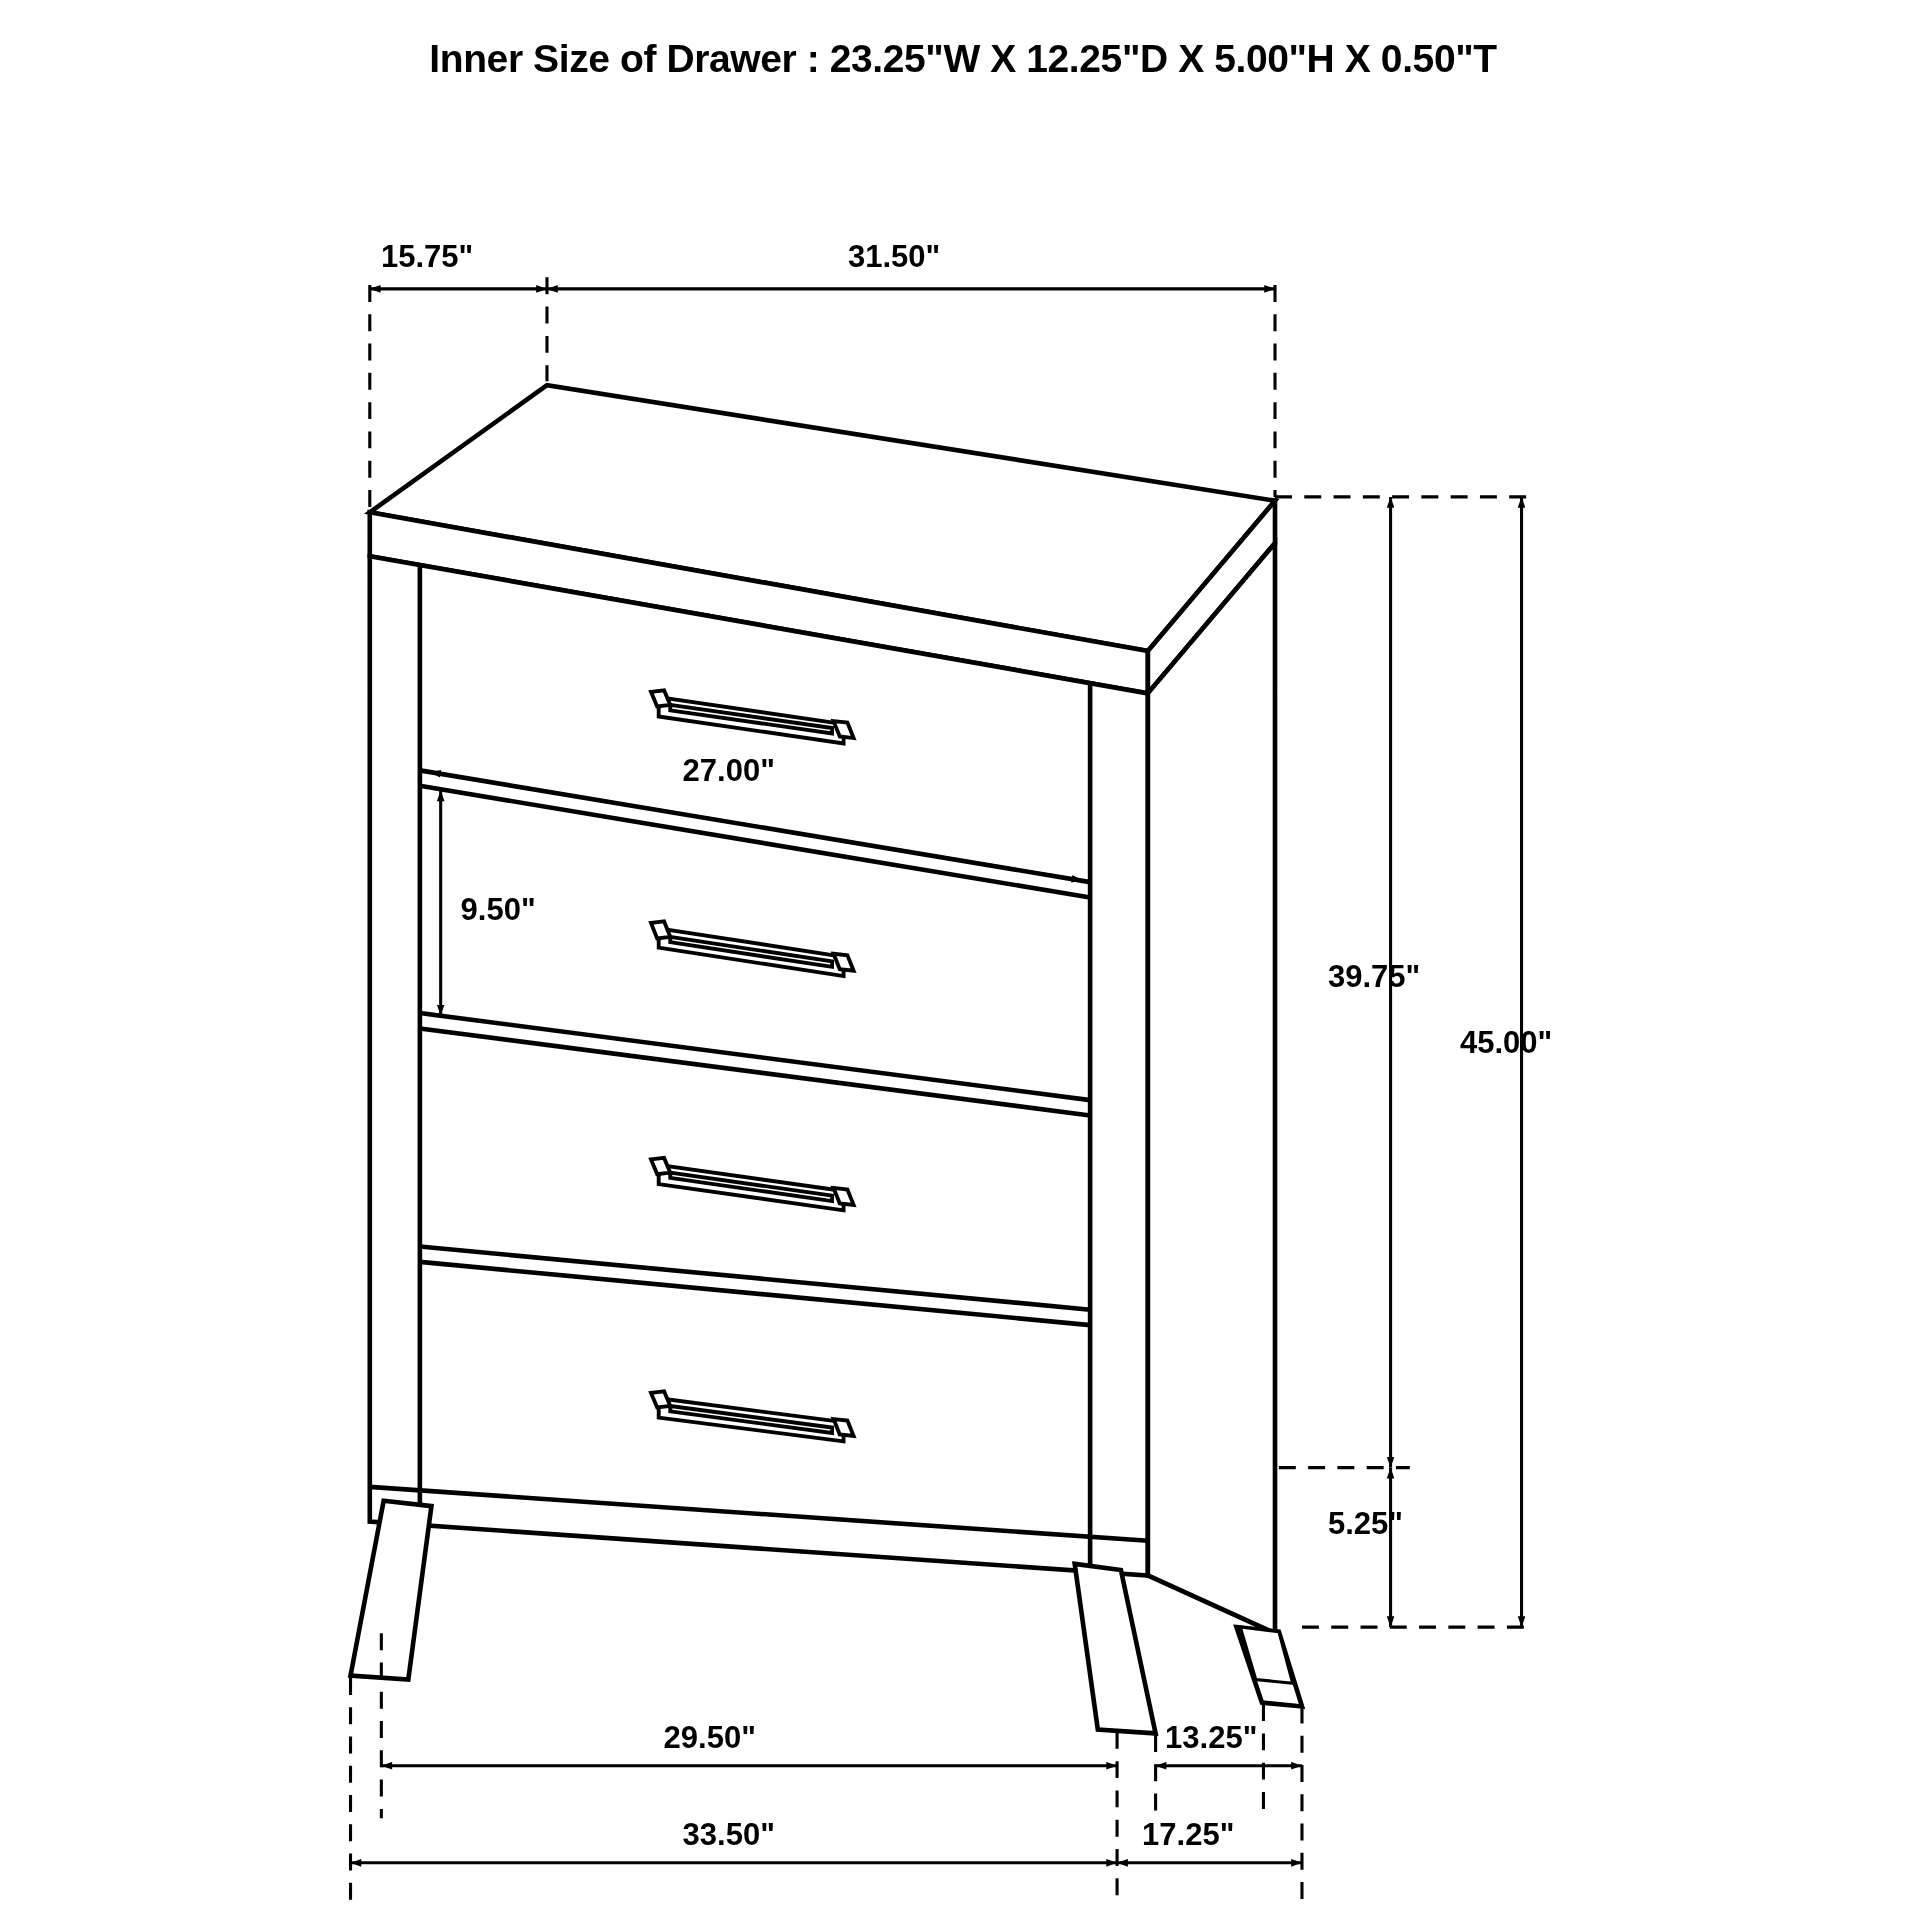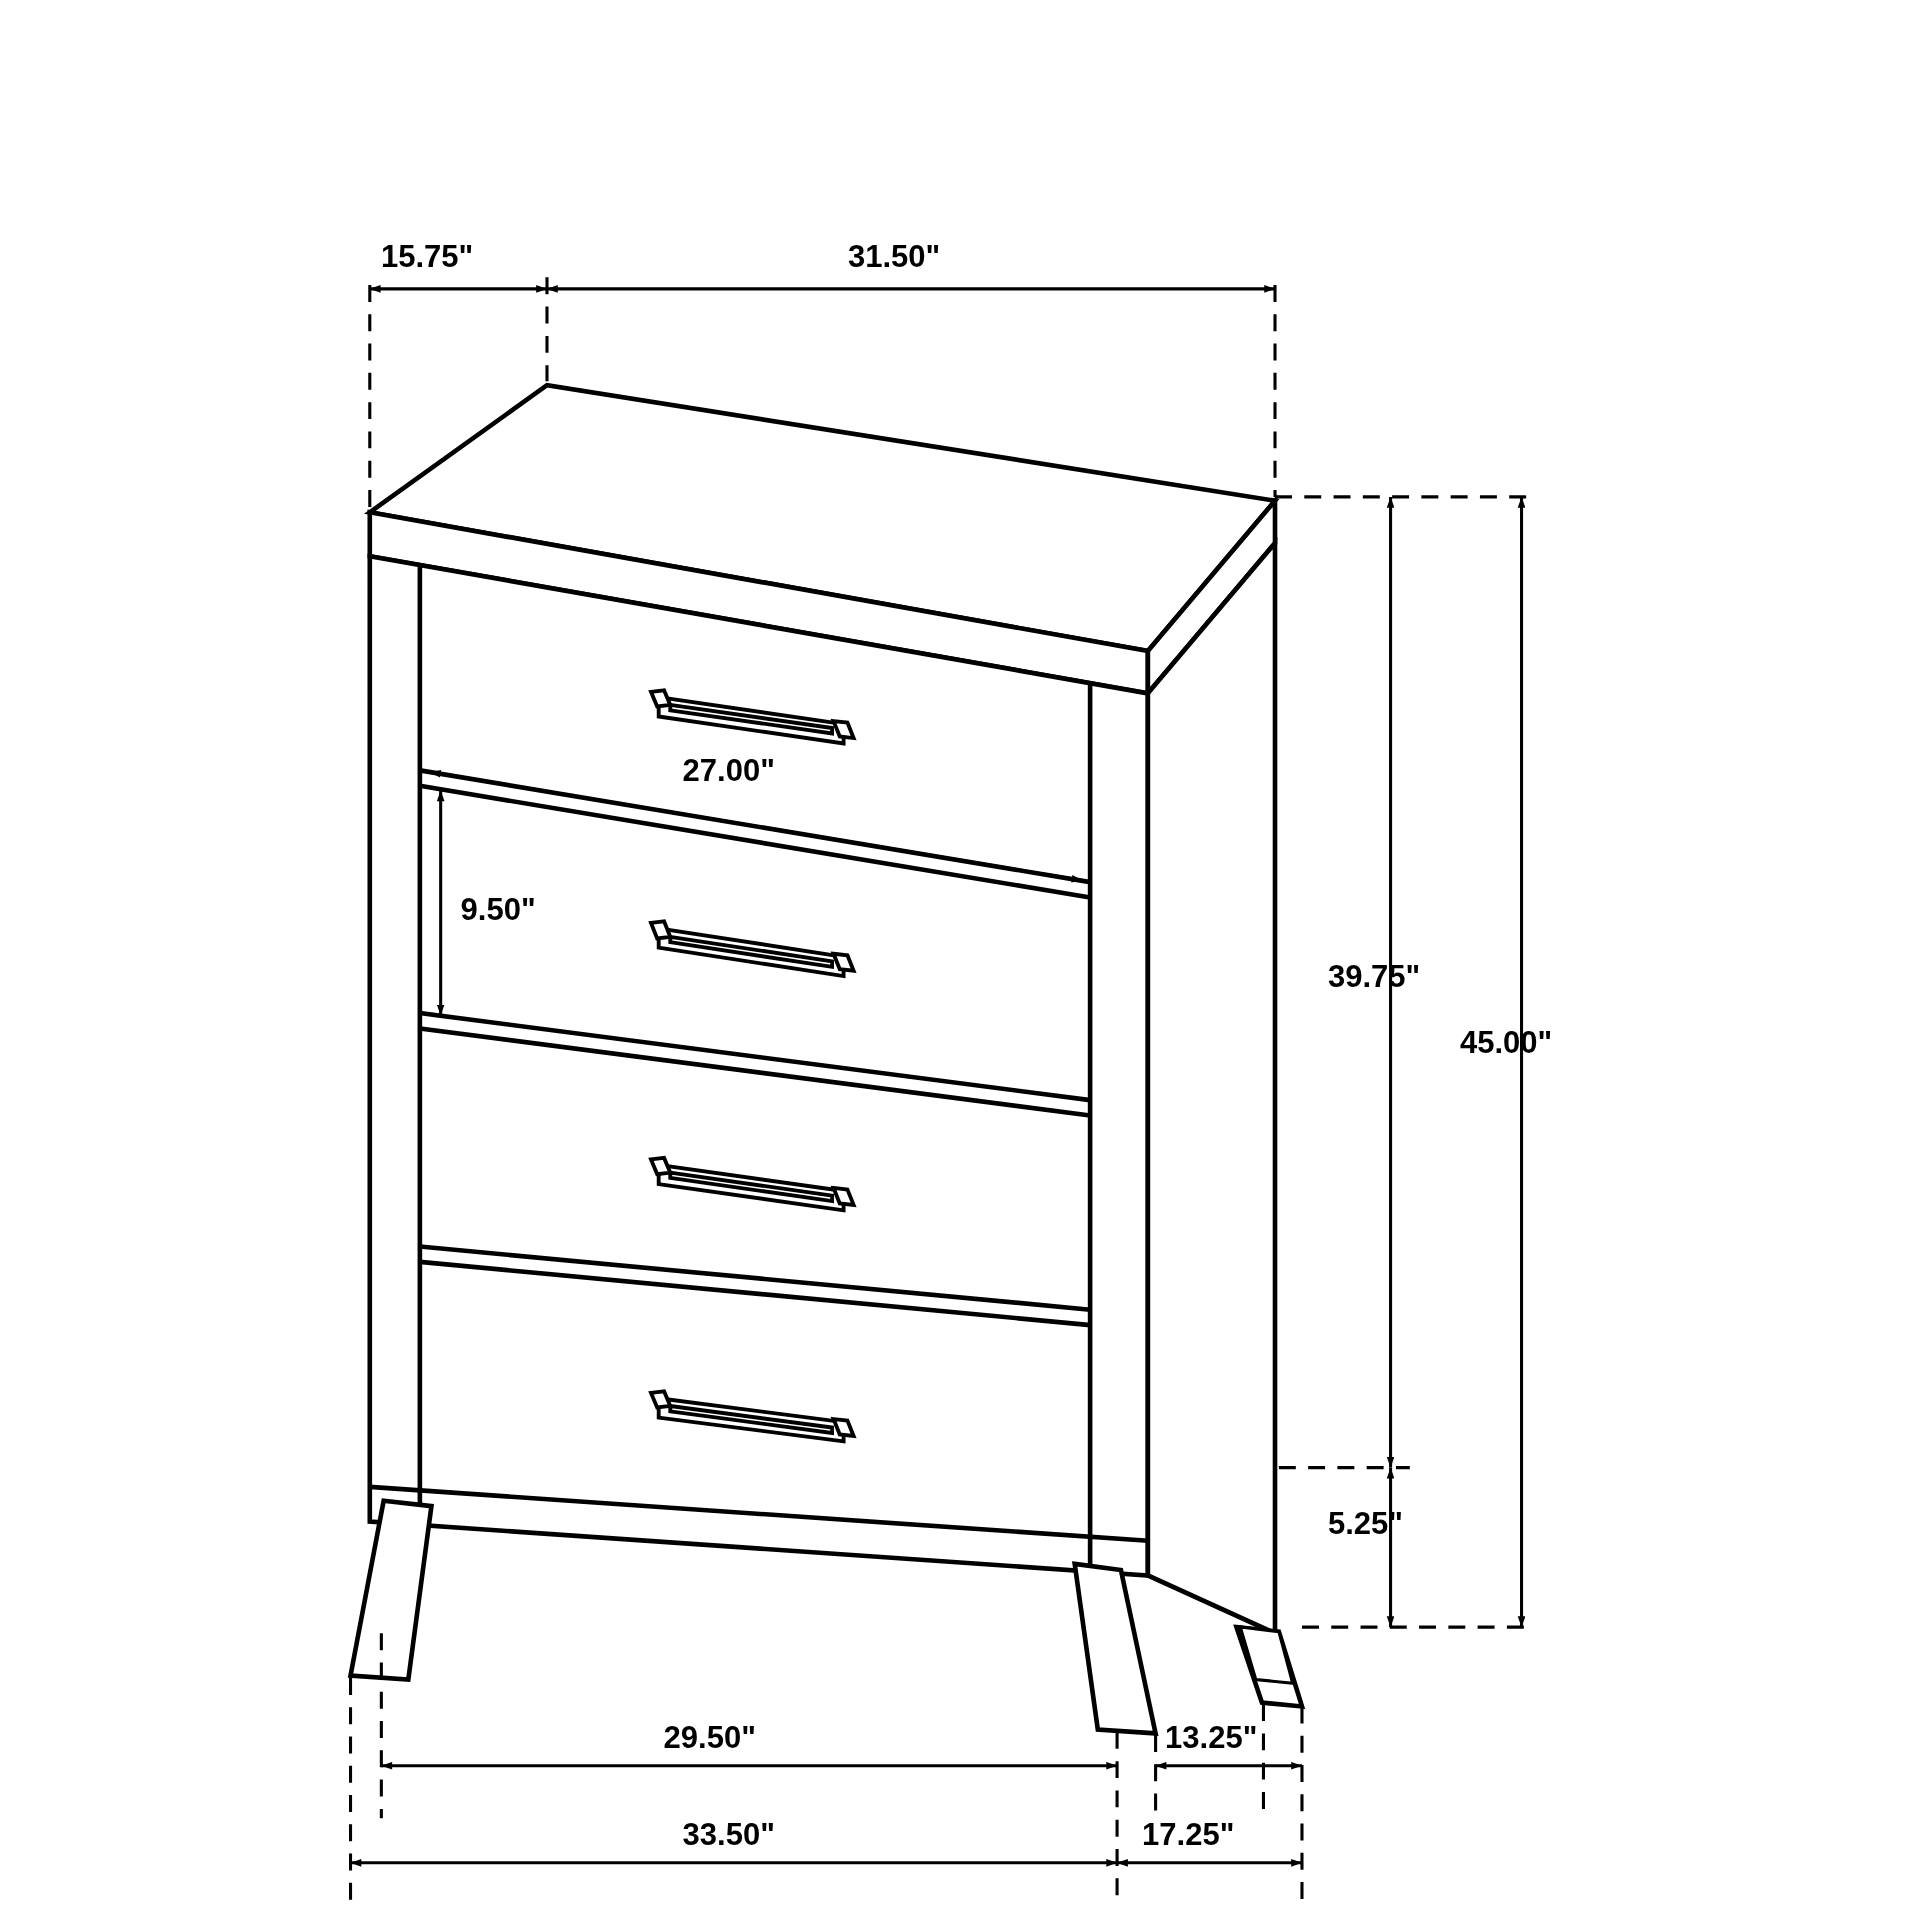--- a/index.html
+++ b/index.html
@@ -44,20 +44,21 @@
     font-weight: bold;
     white-space: nowrap;
     font-family: "Liberation Sans", sans-serif;
   }
 </style>
 </head>
 <body>
 
 <div id="stage">
 
+  <div id="title">Inner Size of Drawer : 23.25"W X 12.25"D X 5.00"H X 0.50"T</div>
 
   <svg id="drawing" viewBox="0 0 2500 2500">
     <defs>
       <marker id="arrowEnd" markerWidth="16" markerHeight="16" refX="14" refY="5" orient="auto" markerUnits="userSpaceOnUse">
         <path d="M0,0 L14,5 L0,10 z" fill="#000"></path>
       </marker>
       <marker id="arrowStart" markerWidth="16" markerHeight="16" refX="0" refY="5" orient="auto" markerUnits="userSpaceOnUse">
         <path d="M14,0 L0,5 L14,10 z" fill="#000"></path>
       </marker>
     </defs>

